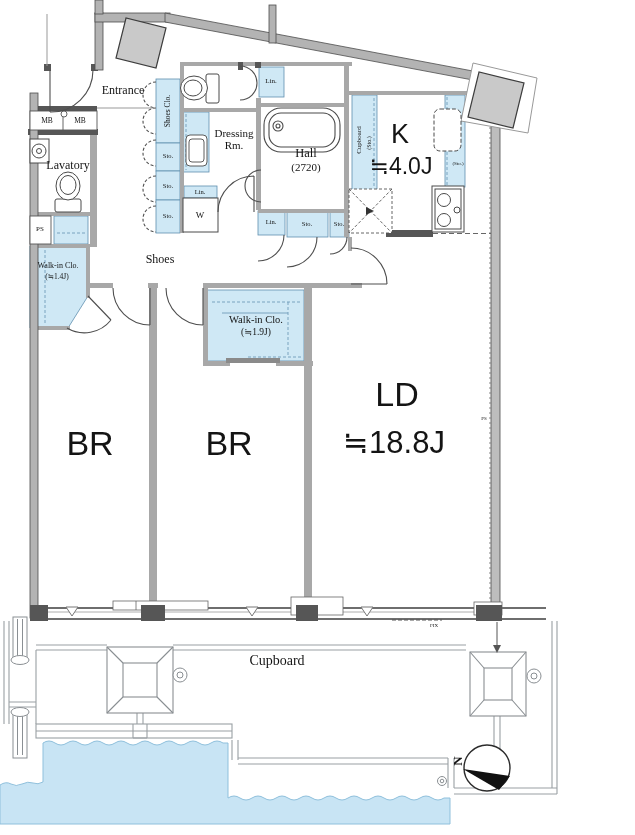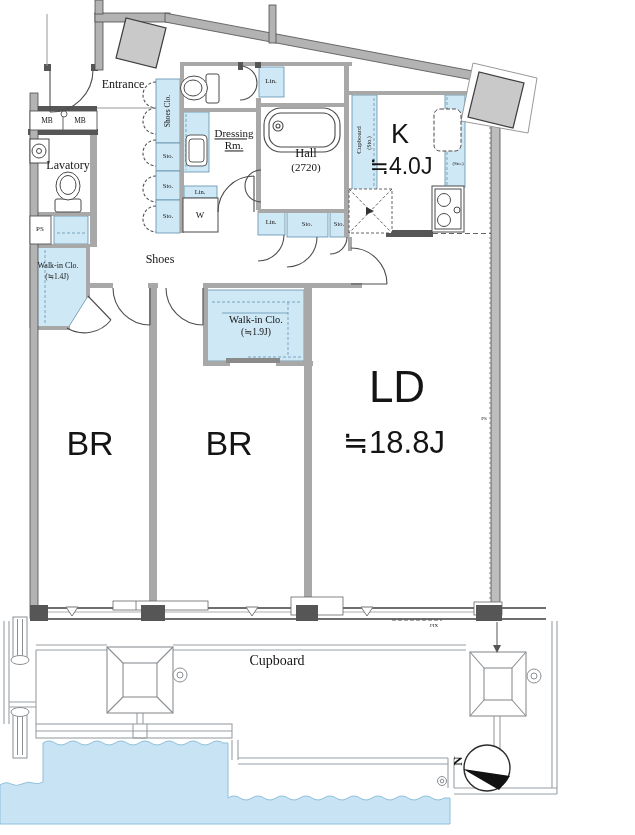--- a/index.html
+++ b/index.html
@@ -3,21 +3,21 @@
 <meta charset="utf-8">
 <title>Floor Plan</title>
 <style>
   html,body{margin:0;padding:0;background:#fff;}
   #plan{position:relative;width:635px;height:835px;background:#fff;overflow:hidden;}
   #plan svg{position:absolute;left:0;top:0;}
   .lbl{position:absolute;transform:translate(-50%,-50%);white-space:nowrap;color:#141414;
        font-family:"Liberation Serif","DejaVu Serif",serif;line-height:1.05;text-align:center;}
   .sans{font-family:"Liberation Sans","DejaVu Sans",sans-serif;}
   .vert{transform:translate(-50%,-50%) rotate(-90deg);}
-  .wrap{white-space:normal;text-decoration:underline;}
+  .wrap{white-space:normal;}
 </style>
 </head>
 <body>
 
 <div id="plan">
 
 <svg width="635" height="835" viewBox="0 0 635 835">
 
   <g>
     <path fill="#c8e4f4" stroke="#8fc0dc" stroke-width="1" d="M0,785 q6,-4 11,-1 t11,0 t11,-1 t10,-1 L43,782 L43,743
@@ -227,21 +227,21 @@
     <path stroke-dasharray="3,2" d="M156,82 A13,13 0 0 0 156,108 M156,108 A13,13 0 0 0 156,134 M156,140 A13,13 0 0 0 156,166 M156,176 A13,13 0 0 0 156,202 M156,206 A13,13 0 0 0 156,232"></path>
     <path d="M97,108 H156" stroke="#999" stroke-width="1"></path>
   </g>
 
   <g>
     <circle cx="487" cy="768" r="23" fill="#fff" stroke="#2b2b2b" stroke-width="1.4"></circle>
     <polygon points="463,769 510,776 499,790" fill="#111"></polygon>
   </g>
 </svg>
 
-<div class="lbl" style="left:123px;top:84px;font-size:12px">Entrance</div>
+<div class="lbl" style="left:123px;top:90px;font-size:12px">Entrance</div>
 <div class="lbl" style="left:47px;top:121px;font-size:7.5px">MB</div>
 <div class="lbl" style="left:80px;top:121px;font-size:7.5px">MB</div>
 <div class="lbl" style="left:68px;top:165px;font-size:12px">Lavatory</div>
 <div class="lbl" style="left:40px;top:230px;font-size:7px">PS</div>
 <div class="lbl" style="left:58px;top:266px;font-size:8px">Walk-in Clo.</div>
 <div class="lbl" style="left:57px;top:277px;font-size:7.5px">(≒1.4J)</div>
 <div class="lbl vert" style="left:168px;top:111px;font-size:7.5px">Shoes Clo.</div>
 <div class="lbl" style="left:168px;top:156px;font-size:6.5px">Sto.</div>
 <div class="lbl" style="left:168px;top:186px;font-size:6.5px">Sto.</div>
 <div class="lbl" style="left:168px;top:216px;font-size:6.5px">Sto.</div>
@@ -257,20 +257,20 @@
 <div class="lbl sans" style="left:401px;top:166px;font-size:23px">≒4.0J</div>
 <div class="lbl" style="left:458px;top:164px;font-size:5px">(Sto.)</div>
 <div class="lbl" style="left:271px;top:222px;font-size:6.5px">Lin.</div>
 <div class="lbl" style="left:307px;top:224px;font-size:6.5px">Sto.</div>
 <div class="lbl" style="left:339px;top:224px;font-size:6.5px">Sto.</div>
 <div class="lbl" style="left:160px;top:259px;font-size:12px">Shoes</div>
 <div class="lbl" style="left:256px;top:320px;font-size:10.5px">Walk-in Clo.</div>
 <div class="lbl" style="left:256px;top:333px;font-size:9.5px">(≒1.9J)</div>
 <div class="lbl sans" style="left:90px;top:444px;font-size:34px">BR</div>
 <div class="lbl sans" style="left:229px;top:444px;font-size:34px">BR</div>
-<div class="lbl sans" style="left:397px;top:387px;font-size:44px">LD</div>
+<div class="lbl sans" style="left:397px;top:395px;font-size:34px">LD</div>
 <div class="lbl sans" style="left:394px;top:443px;font-size:31px">≒18.8J</div>
 <div class="lbl" style="left:484px;top:419px;font-size:5px">PS</div>
 <div class="lbl" style="left:434px;top:626px;font-size:5px">FIX</div>
 <div class="lbl" style="left:277px;top:661px;font-size:14px">Cupboard</div>
 <div class="lbl vert" style="left:458px;top:761px;font-size:13px;font-weight:bold">N</div>
 
 </div>
 
 </body></html>

